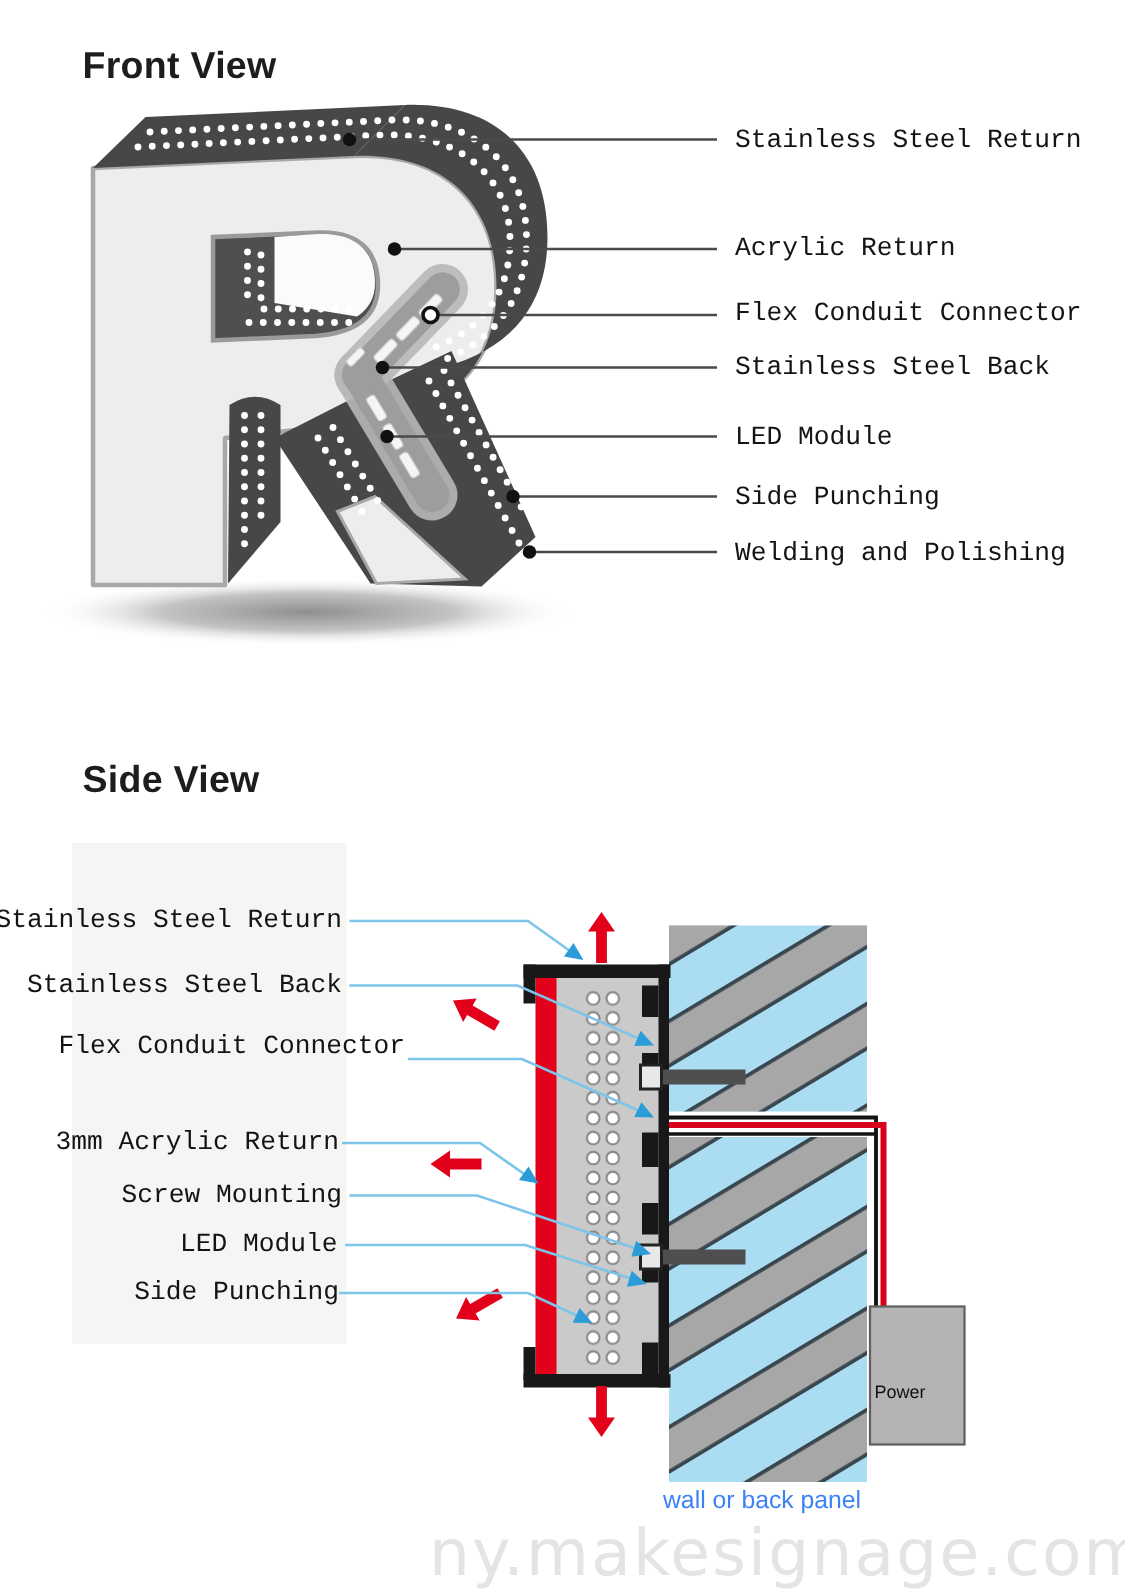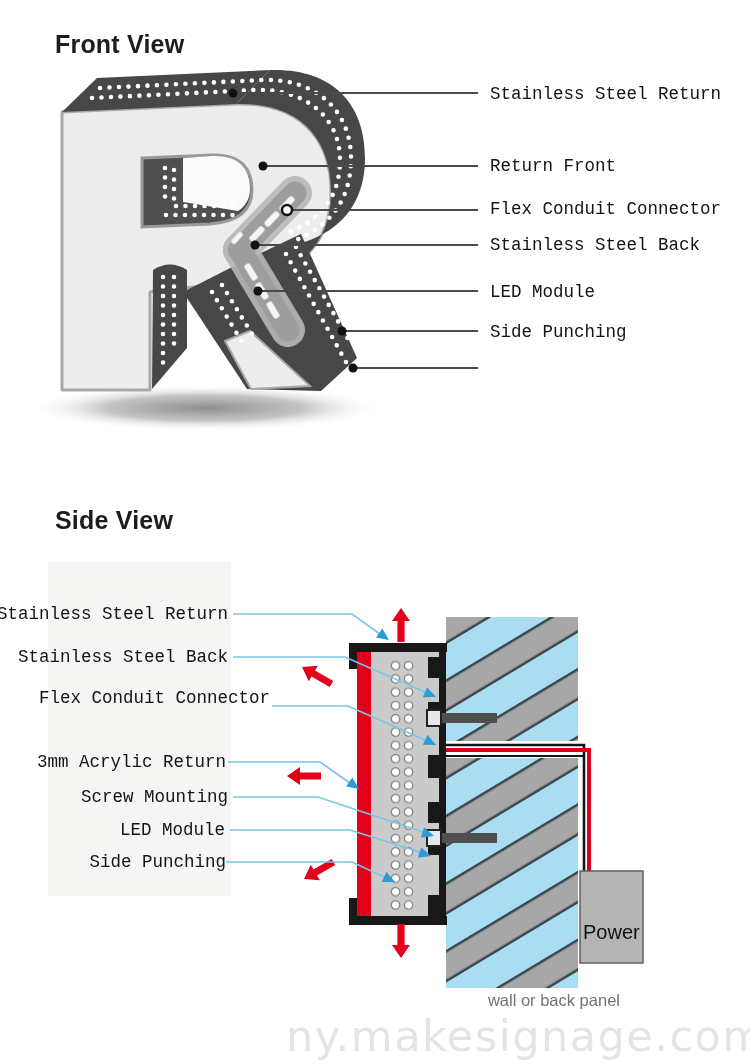--- a/index.html
+++ b/index.html
@@ -17,25 +17,25 @@
     letter-spacing:0.2px;white-space:nowrap;
   }
   .lbl{
     position:absolute;
     font-size:17.5px;color:#141414;
     white-space:nowrap;line-height:20px;font-family:Liberation Mono, monospace;
   }
   .lbl.right{text-align:right;}
   .power-lbl{
     position:absolute;left:583px;top:921px;
-    font-size:20px;color:#111;white-space:nowrap;
+    font-size:12px;color:#111;white-space:nowrap;
   }
   .wall-caption{
     position:absolute;left:442px;top:991px;width:178px;
-    text-align:right;font-size:16.5px;color:#737373;white-space:nowrap;
+    text-align:left;font-size:16.5px;color:#3b82f6;white-space:nowrap;
   }
   .watermark{
     position:absolute;left:286px;top:1011px;
     font-size:43px;color:#e4e4e4;letter-spacing:1.5px;
     font-family:"DejaVu Sans", sans-serif;white-space:nowrap;
   }
 </style>
 </head>
 <body>
 
@@ -197,25 +197,26 @@
         <use href="#blueHead" transform="translate(431,856) rotate(17)"></use>
         <use href="#blueHead" transform="translate(395,882) rotate(25)"></use>
       </g>
     </g>
   </svg>
 
   <div class="title" style="left:55px;top:30px;">Front View</div>
   <div class="title" style="left:55px;top:506px;">Side View</div>
 
   <div class="lbl" style="left:490px;top:84px;">Stainless Steel Return</div>
-  <div class="lbl" style="left:490px;top:156px;">Return Front</div>
+  <div class="lbl" style="left:490px;top:156px;">Acrylic Return</div>
   <div class="lbl" style="left:490px;top:199px;">Flex Conduit Connector</div>
   <div class="lbl" style="left:490px;top:235px;">Stainless Steel Back</div>
   <div class="lbl" style="left:490px;top:282px;">LED Module</div>
   <div class="lbl" style="left:490px;top:322px;">Side Punching</div>
+  <div class="lbl" style="left:490px;top:359px;">Welding and Polishing</div>
 
   <div class="lbl right" style="right:522px;top:604px;">Stainless Steel Return</div>
   <div class="lbl right" style="right:522px;top:647px;">Stainless Steel Back</div>
   <div class="lbl right" style="right:480px;top:688px;">Flex Conduit Connector</div>
   <div class="lbl right" style="right:524px;top:752px;">3mm Acrylic Return</div>
   <div class="lbl right" style="right:522px;top:787px;margin-left:36px;">Screw Mounting</div>
   <div class="lbl right" style="right:525px;top:820px;">LED Module</div>
   <div class="lbl right" style="right:524px;top:852px;">Side Punching</div>
 
   <div class="power-lbl">Power</div>

